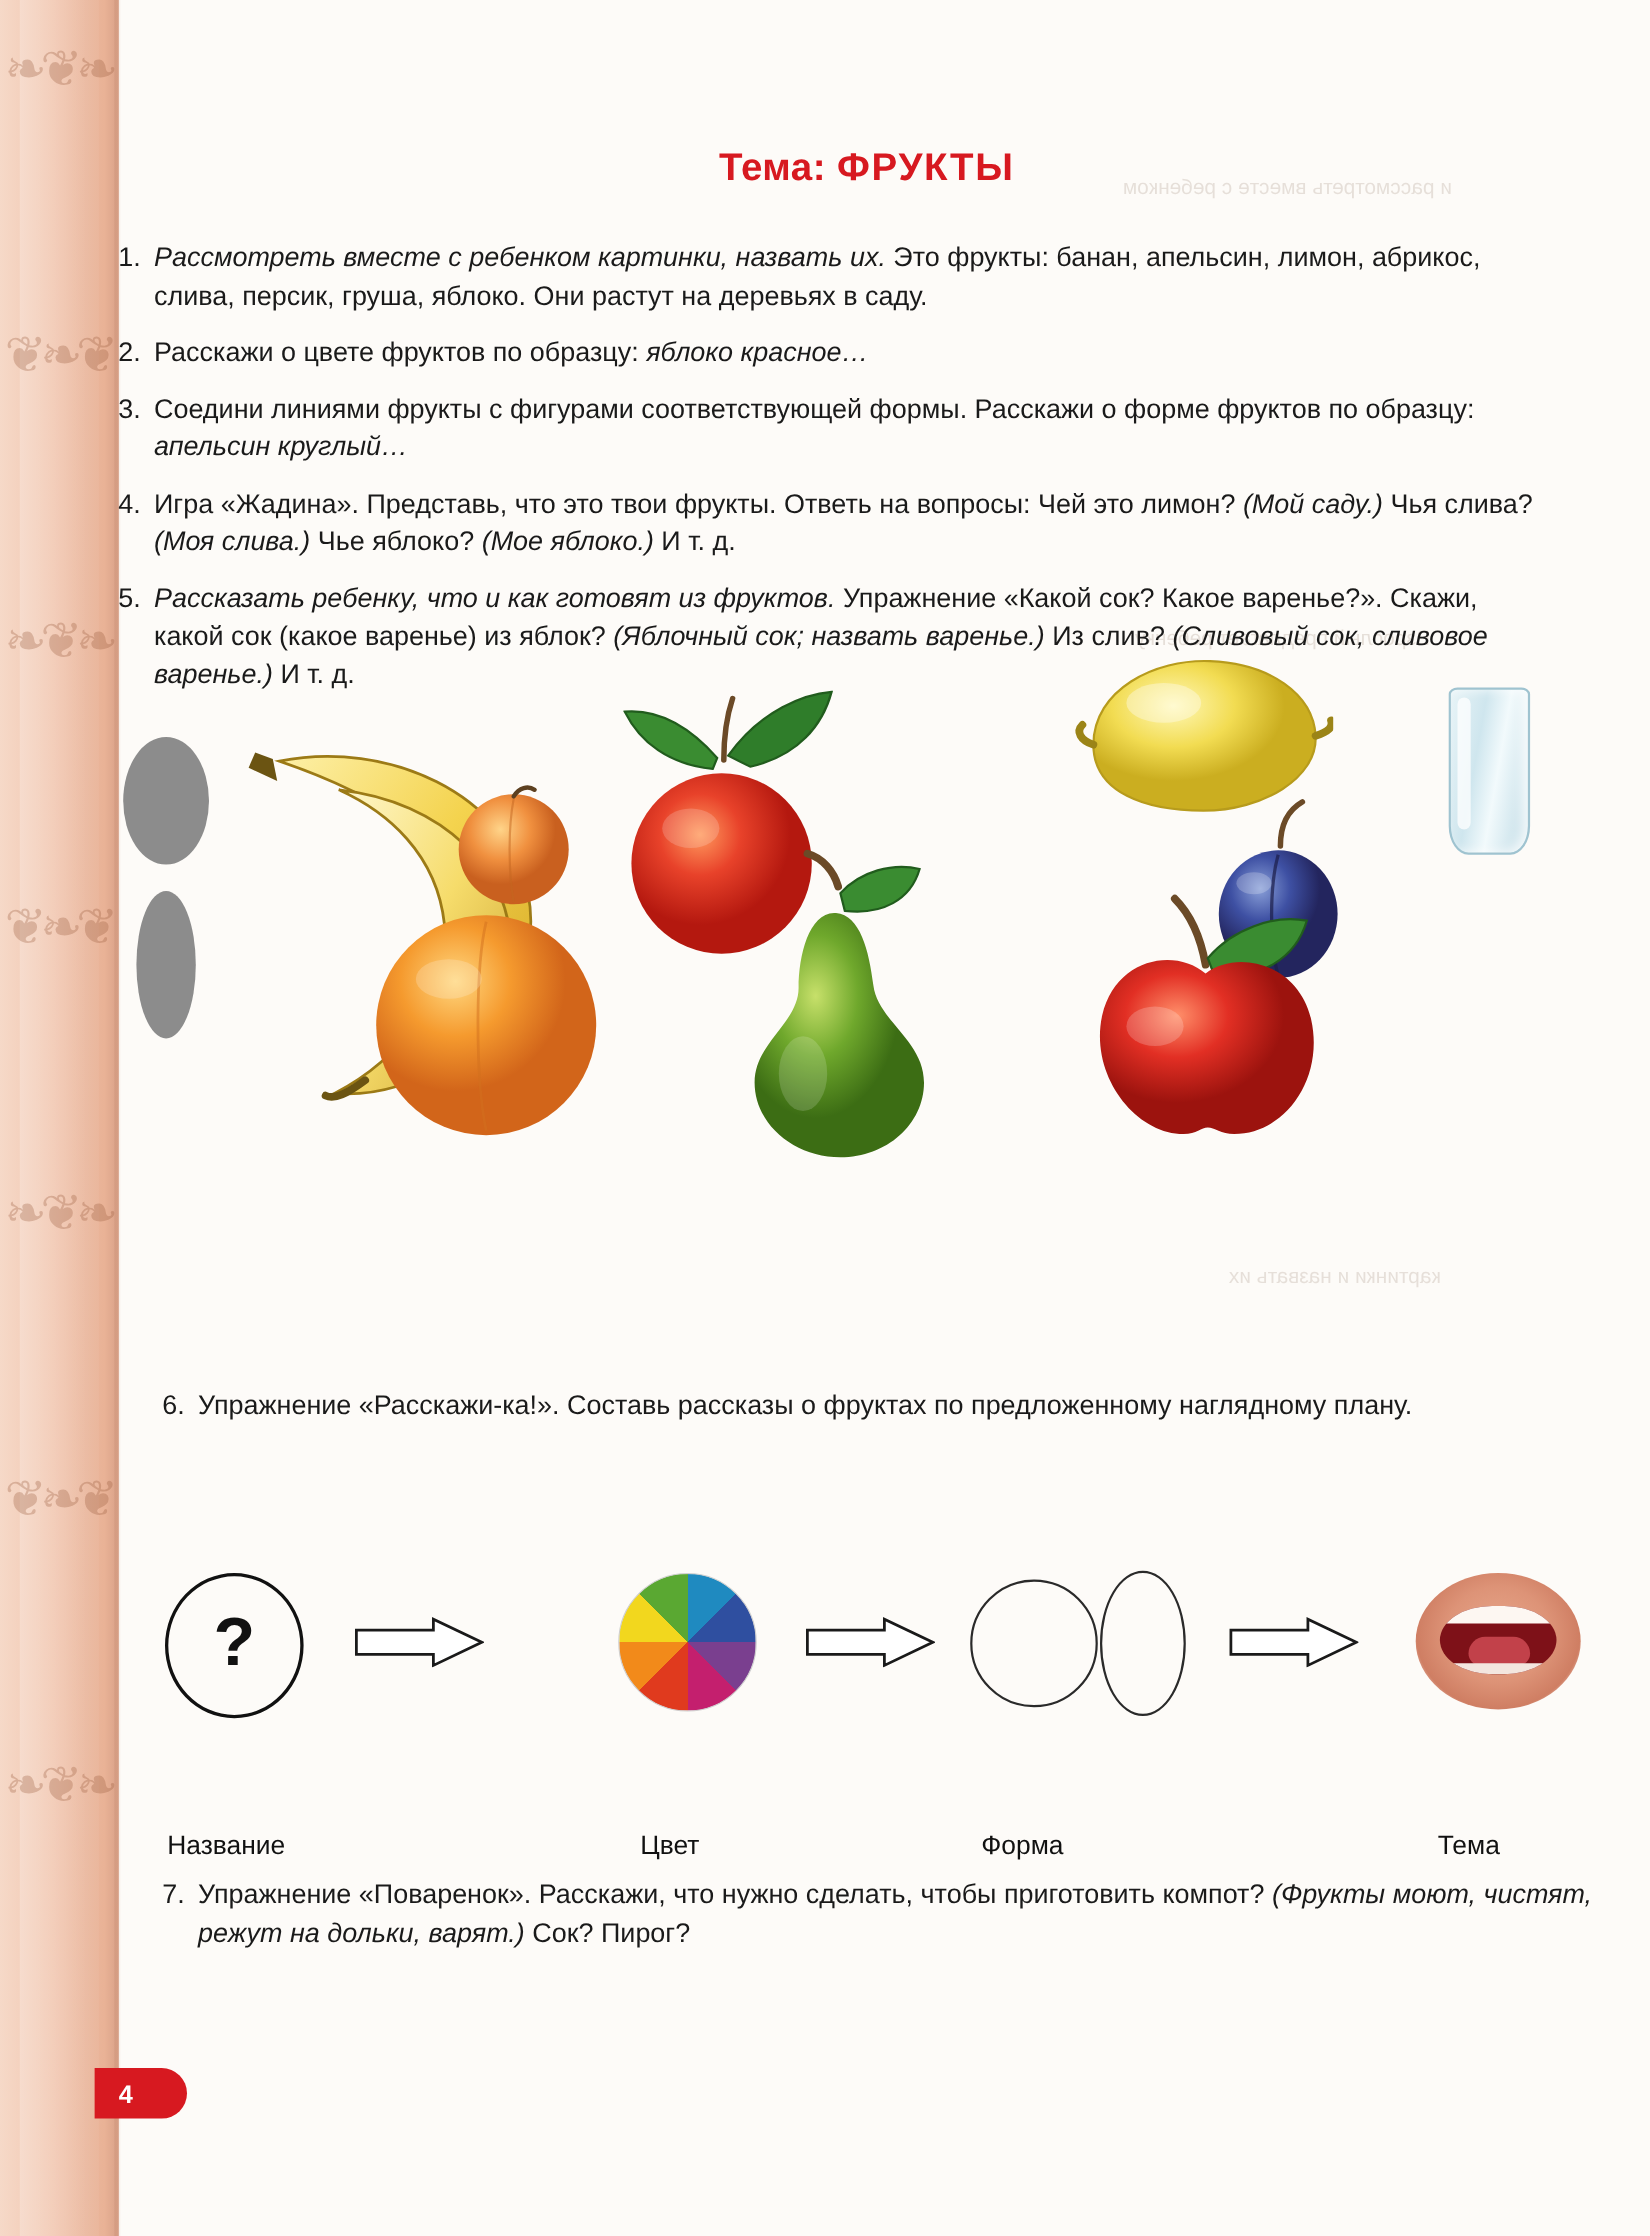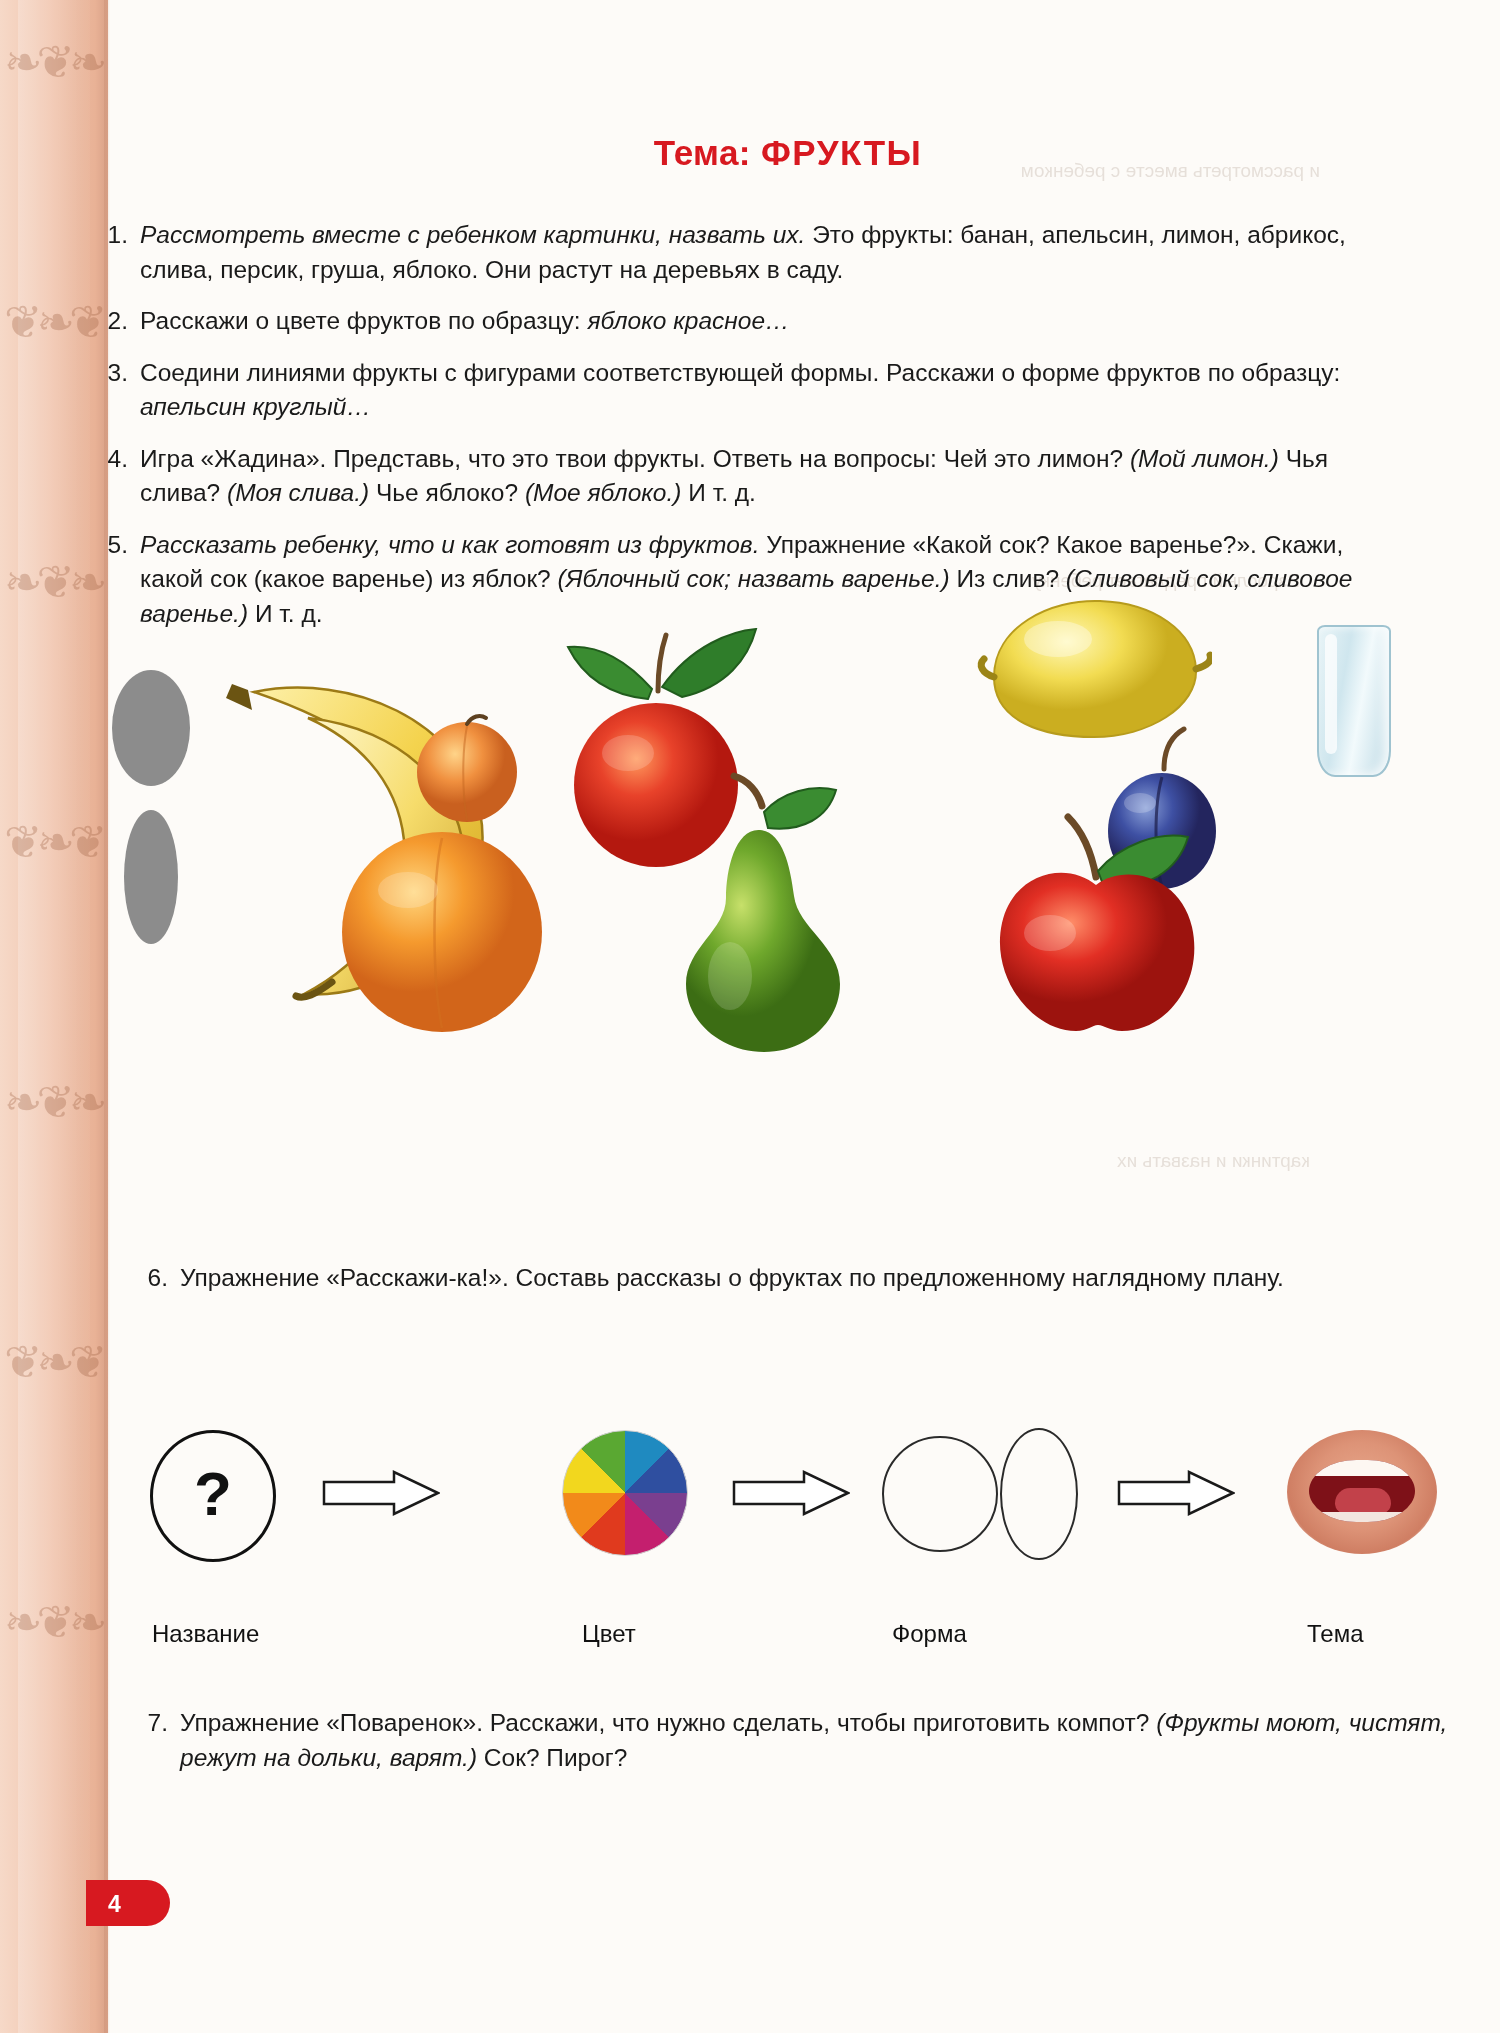--- a/index.html
+++ b/index.html
@@ -270,20 +270,21 @@
   .plan-labels {
     position: absolute;
     left: 0; top: 1620px;
     width: 1392px;
     height: 34px;
   }
   .plan-labels span {
     position: absolute;
     font-size: 24px;
     color: #111;
+    margin-top: 44px;
   }
 
   .tail {
     position: absolute;
     left: 0; top: 1690px;
     width: 1320px;
   }
   .tail li {
     position: relative;
     padding-left: 48px;
@@ -344,21 +345,21 @@
       <li>
         <span class="num">2.</span>
         <span>Расскажи о цвете фруктов по образцу: </span><span class="it">яблоко красное…</span>
       </li>
       <li>
         <span class="num">3.</span>
         <span>Соедини линиями фрукты с фигурами соответствующей формы. Расскажи о форме фруктов по образцу: </span><span class="it">апельсин круглый…</span>
       </li>
       <li>
         <span class="num">4.</span>
-        <span class="bd">Игра «Жадина».</span><span> Представь, что это твои фрукты. Ответь на вопросы: Чей это лимон? </span><span class="it">(Мой лимон.)</span><span> Чья слива? </span><span class="it">(Моя слива.)</span><span> Чье яблоко? </span><span class="it">(Мое яблоко.)</span><span> И т. д.</span>
+        <span class="bd">Игра «Жадина».</span><span> Представь, что это твои фрукты. Ответь на вопросы: Чей это лимон? </span><span class="it">(Мой саду.)</span><span> Чья слива? </span><span class="it">(Моя слива.)</span><span> Чье яблоко? </span><span class="it">(Мое яблоко.)</span><span> И т. д.</span>
       </li>
       <li>
         <span class="num">5.</span>
         <span class="it">Рассказать ребенку, что и как готовят из фруктов.</span><span class="bd"> Упражнение «Какой сок? Какое варенье?».</span><span> Скажи, какой сок (какое варенье) из яблок? </span><span class="it">(Яблочный сок; назвать варенье.)</span><span> Из слив? </span><span class="it">(Сливовый сок, сливовое варенье.)</span><span> И т. д.</span>
       </li>
     </ol>
 
     <div class="illus">
 
       <div class="oval-gray" style="left:20px; top:-30px; width:78px; height:116px;"></div>

